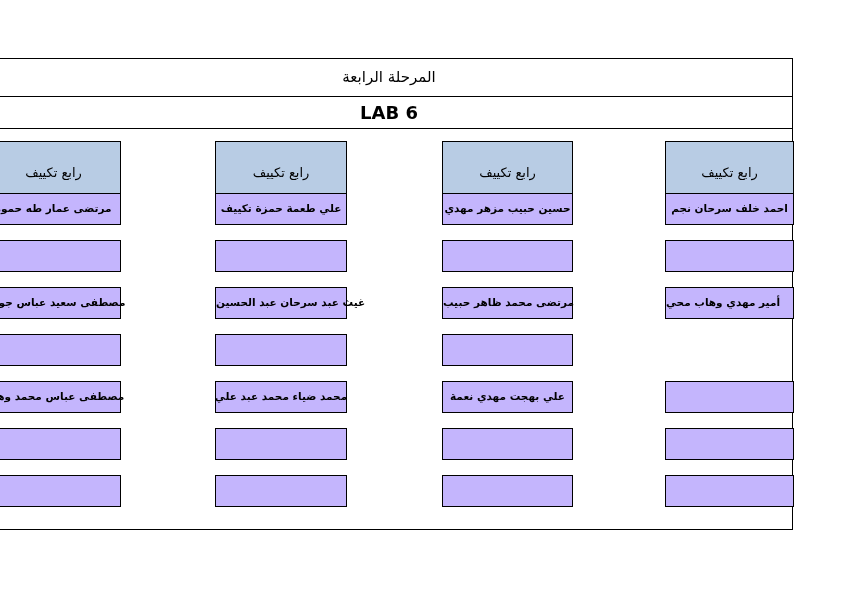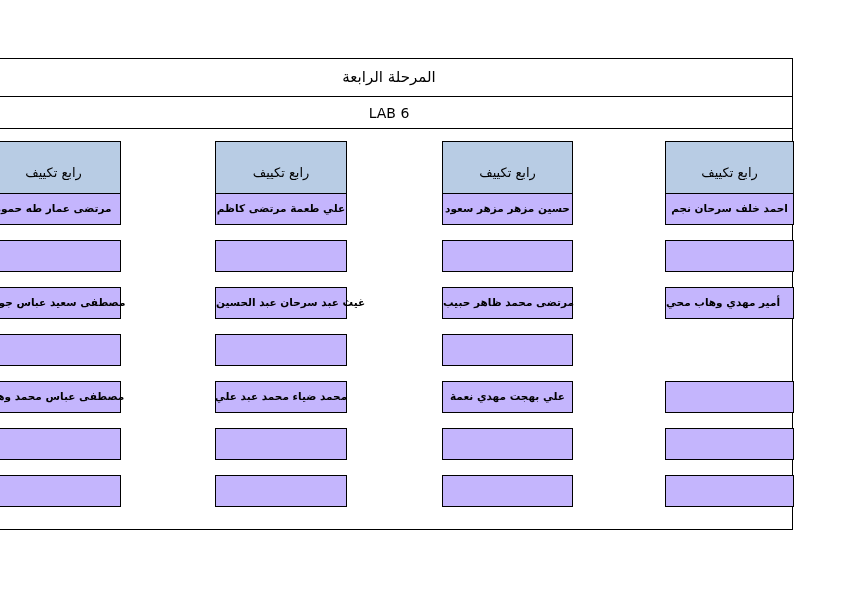--- a/index.html
+++ b/index.html
@@ -61,22 +61,22 @@
     top: 38px;
     width: 100%;
     height: 32px;
     border-bottom: 1px solid #000000;
     box-sizing: border-box;
     display: flex;
     align-items: center;
     justify-content: center;
   }
   .lab-row .txt {
-    font-size: 14px;
-    font-weight: normal;
+    font-size: 18px;
+    font-weight: bold;
     line-height: 1;
     direction: ltr;
   }
 
   
   .body-area {
     position: absolute;
     left: 0;
     top: 70px;
     width: 100%;
@@ -175,40 +175,40 @@
           </div>
         <div class="cell r5 blank"></div>
         <div class="cell r6 blank"></div>
       </div>
 
       <div class="col col-1">
         <div class="group-head">
           <span class="txt">رابع تكييف</span>
         </div>
         <div class="cell r0">
-            <span class="txt">علي طعمة مرتضى كاظم</span>
+            <span class="txt">علي طعمة حمزة تكييف</span>
           </div>
         <div class="cell r1 blank"></div>
         <div class="cell r2">
             <span class="txt">غيث عبد سرحان عبد الحسين</span>
           </div>
         <div class="cell r3 blank"></div>
         <div class="cell r4">
             <span class="txt">محمد ضياء محمد عبد علي</span>
           </div>
         <div class="cell r5 blank"></div>
         <div class="cell r6 blank"></div>
       </div>
 
       <div class="col col-2">
         <div class="group-head">
           <span class="txt">رابع تكييف</span>
         </div>
         <div class="cell r0">
-            <span class="txt">حسين مزهر مزهر سعود</span>
+            <span class="txt">حسين حبيب مزهر مهدي</span>
           </div>
         <div class="cell r1 blank"></div>
         <div class="cell r2">
             <span class="txt">مرتضى محمد ظاهر حبيب</span>
           </div>
         <div class="cell r3 blank"></div>
         <div class="cell r4">
             <span class="txt">علي بهجت مهدي نعمة</span>
           </div>
         <div class="cell r5 blank"></div>

